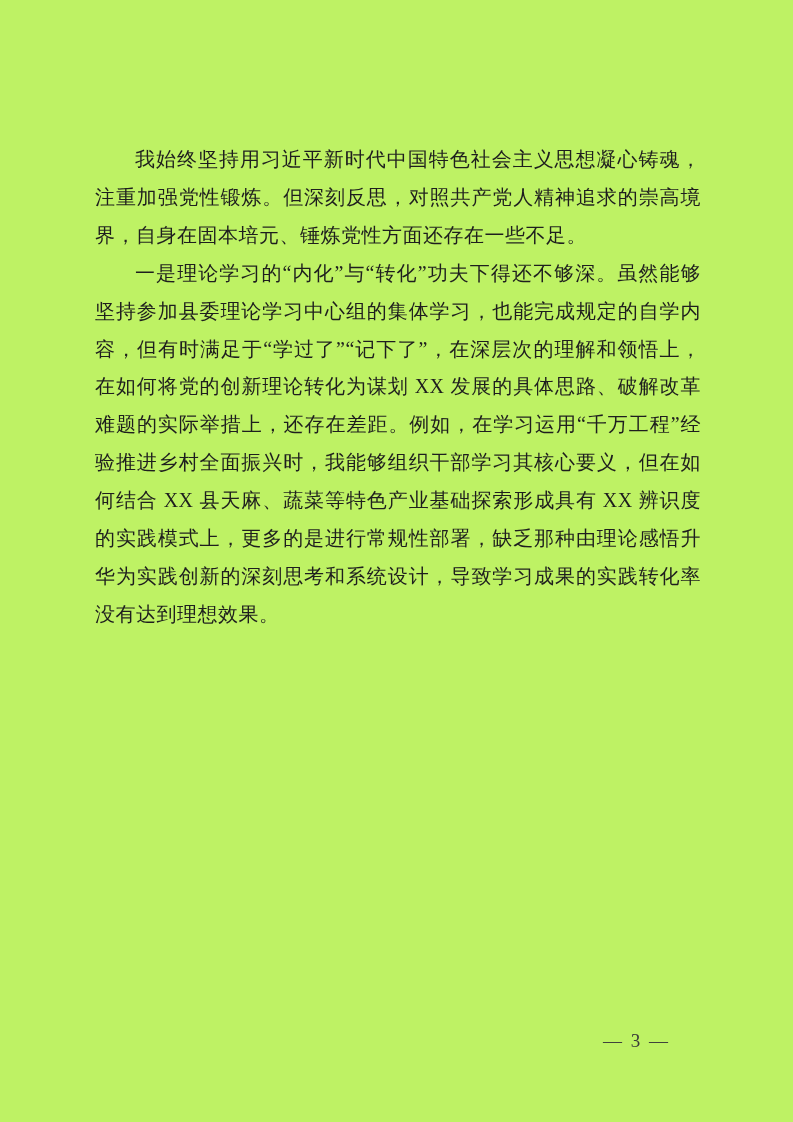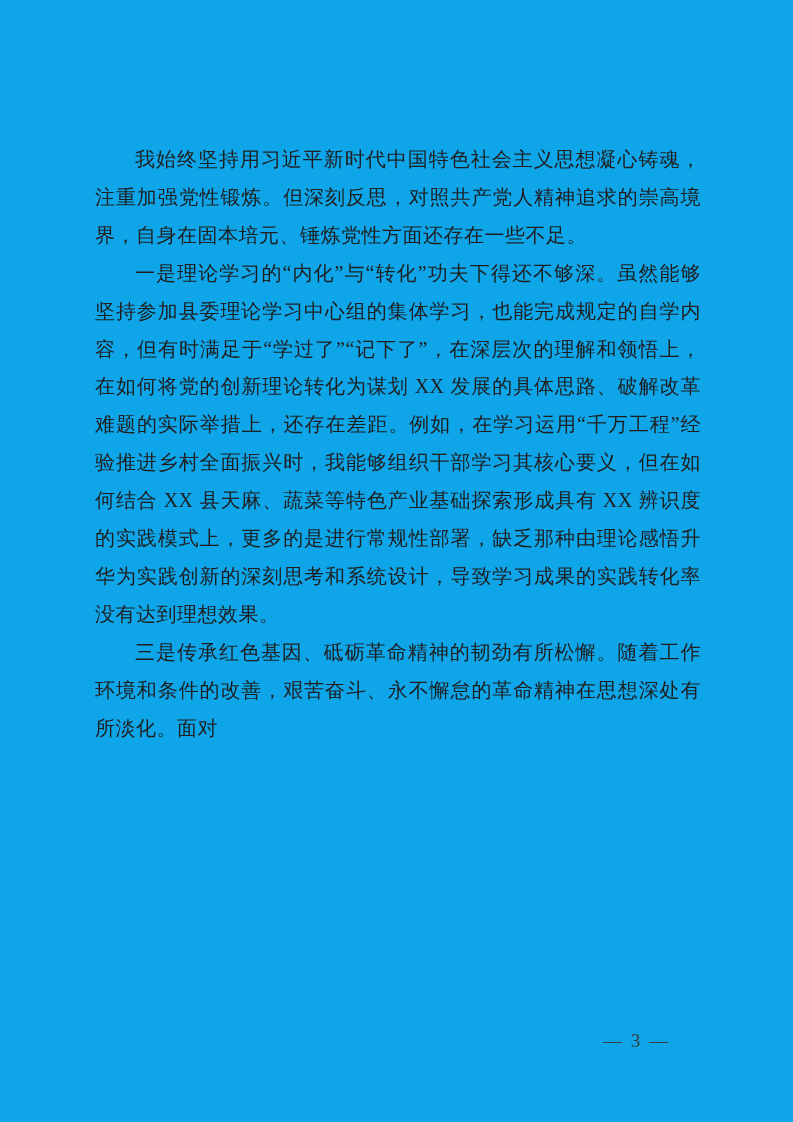--- a/index.html
+++ b/index.html
@@ -4,21 +4,21 @@
 <style>
   html, body {
     margin: 0;
     padding: 0;
     background: #ffffff;
   }
   .page {
     position: relative;
     width: 793px;
     height: 1122px;
-    background: #0ea5e9;
+    background: #bef264;
     overflow: hidden;
     font-family: "Liberation Serif", "DejaVu Serif", serif;
   }
   .doc-body {
     position: absolute;
     left: 95px;
     top: 141px;
     width: 606px;
     color: #1e1e1e;
     font-size: 20px;
@@ -41,16 +41,15 @@
     font-family: "Liberation Serif", "DejaVu Serif", serif;
   }
 </style>
 </head>
 <body>
 
 <div class="page">
   <div class="doc-body">
     <p>我始终坚持用习近平新时代中国特色社会主义思想凝心铸魂，注重加强党性锻炼。但深刻反思，对照共产党人精神追求的崇高境界，自身在固本培元、锤炼党性方面还存在一些不足。</p>
     <p>一是理论学习的“内化”与“转化”功夫下得还不够深。虽然能够坚持参加县委理论学习中心组的集体学习，也能完成规定的自学内容，但有时满足于“学过了”“记下了”，在深层次的理解和领悟上，在如何将党的创新理论转化为谋划 XX 发展的具体思路、破解改革难题的实际举措上，还存在差距。例如，在学习运用“千万工程”经验推进乡村全面振兴时，我能够组织干部学习其核心要义，但在如何结合 XX 县天麻、蔬菜等特色产业基础探索形成具有 XX 辨识度的实践模式上，更多的是进行常规性部署，缺乏那种由理论感悟升华为实践创新的深刻思考和系统设计，导致学习成果的实践转化率没有达到理想效果。</p>
-    <p>三是传承红色基因、砥砺革命精神的韧劲有所松懈。随着工作环境和条件的改善，艰苦奋斗、永不懈怠的革命精神在思想深处有所淡化。面对</p>
   </div>
   <div class="page-footer">— 3 —</div>
 </div>
 
 </body></html>

